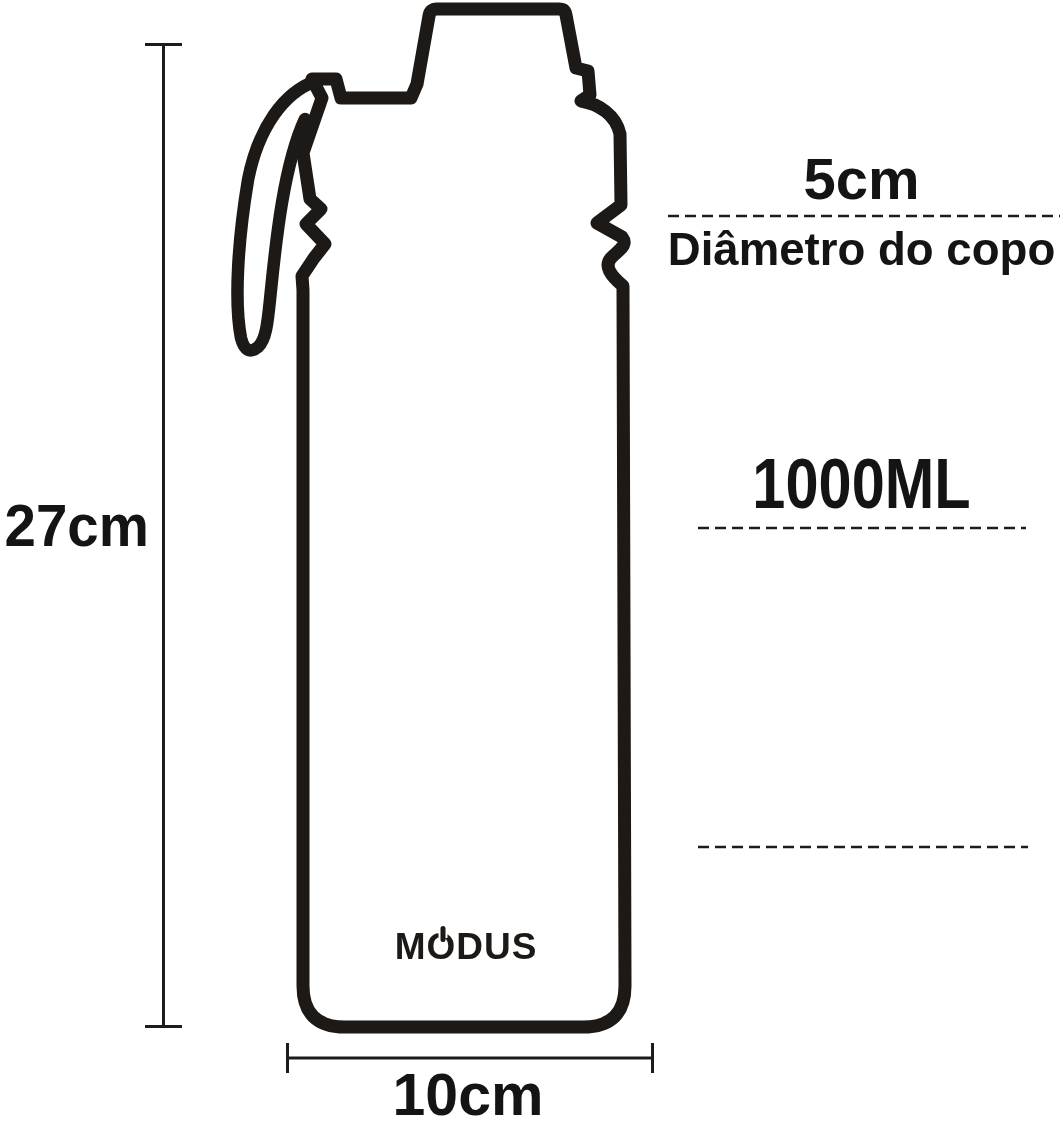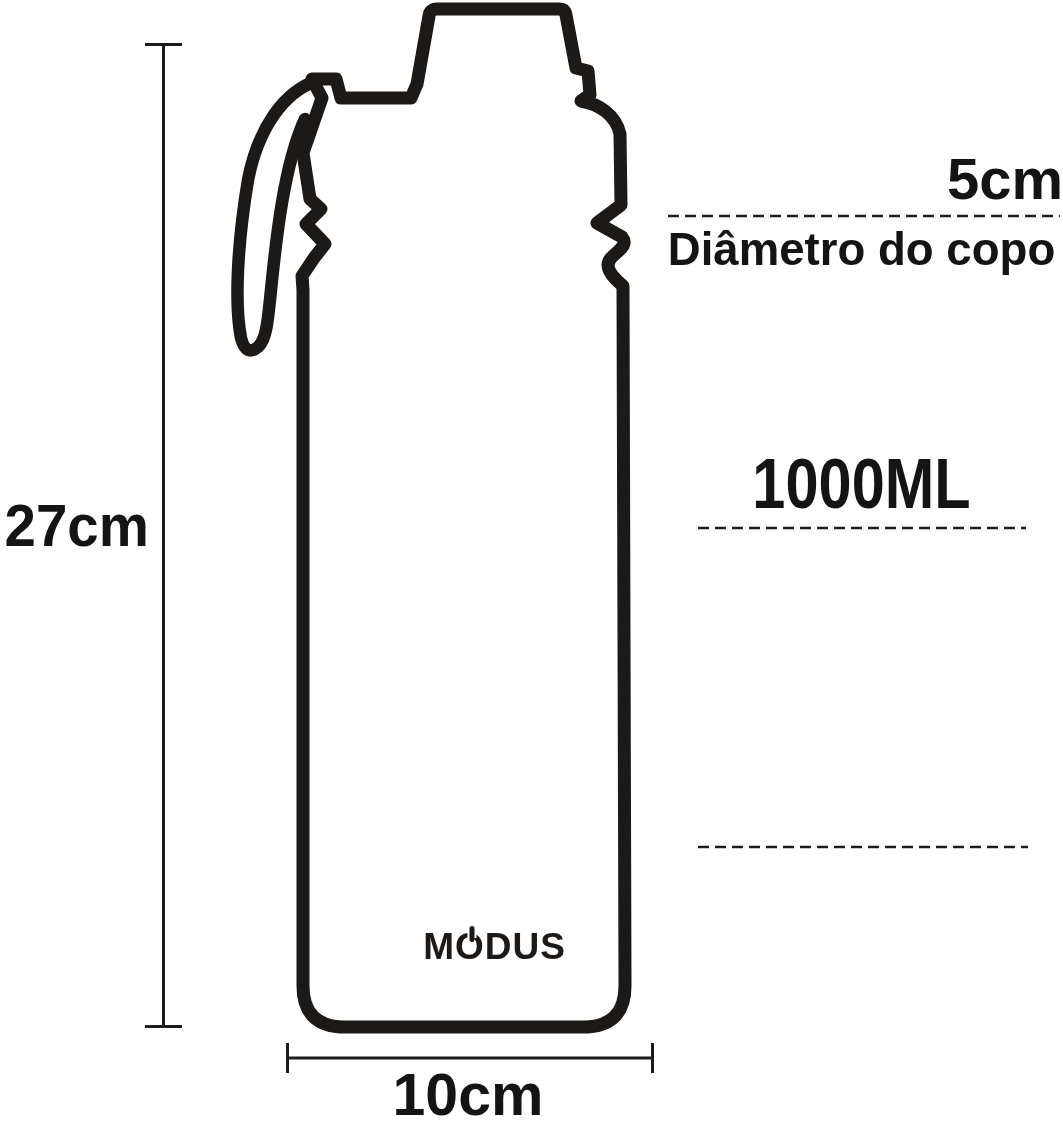--- a/index.html
+++ b/index.html
@@ -16,27 +16,27 @@
     font-weight:700;
     color:#141414;
     line-height:1;
     white-space:nowrap;
     text-align:center;
   }
   .height-label{left:0px;top:496px;width:152px;font-size:60px;transform:scaleX(.94);transform-origin:center;}
   .width-label{left:318px;top:1066px;width:300px;font-size:59px;}
   .right-col{position:absolute;left:660px;top:0;width:403px;height:1122px;}
   .right-col .label{left:0;width:403px;}
-  .diameter-value{top:150px;font-size:58px;text-align:right;}
+  .diameter-value{top:150px;font-size:58px;}
   .diameter-caption{top:225px;font-size:47px;transform:scaleX(.97);transform-origin:center;}
   .capacity-value{top:449px;font-size:70px;transform:scaleX(.85);transform-origin:center;}
   .weight-value{top:754px;font-size:74px;}
   .modus-logo{
     position:absolute;left:366px;top:928px;width:200px;
-    text-align:right;font-size:37px;font-weight:700;
+    text-align:center;font-size:37px;font-weight:700;
     letter-spacing:1px;color:#1d1916;line-height:1;
   }
   .brand{position:relative;display:inline-block;}
   
   .brand::before{
     content:'';position:absolute;left:34.2%;top:-3px;
     width:9px;height:13px;background:#ffffff;transform:translateX(-50%);
   }
   .brand::after{
     content:'';position:absolute;left:34.2%;top:-2px;

